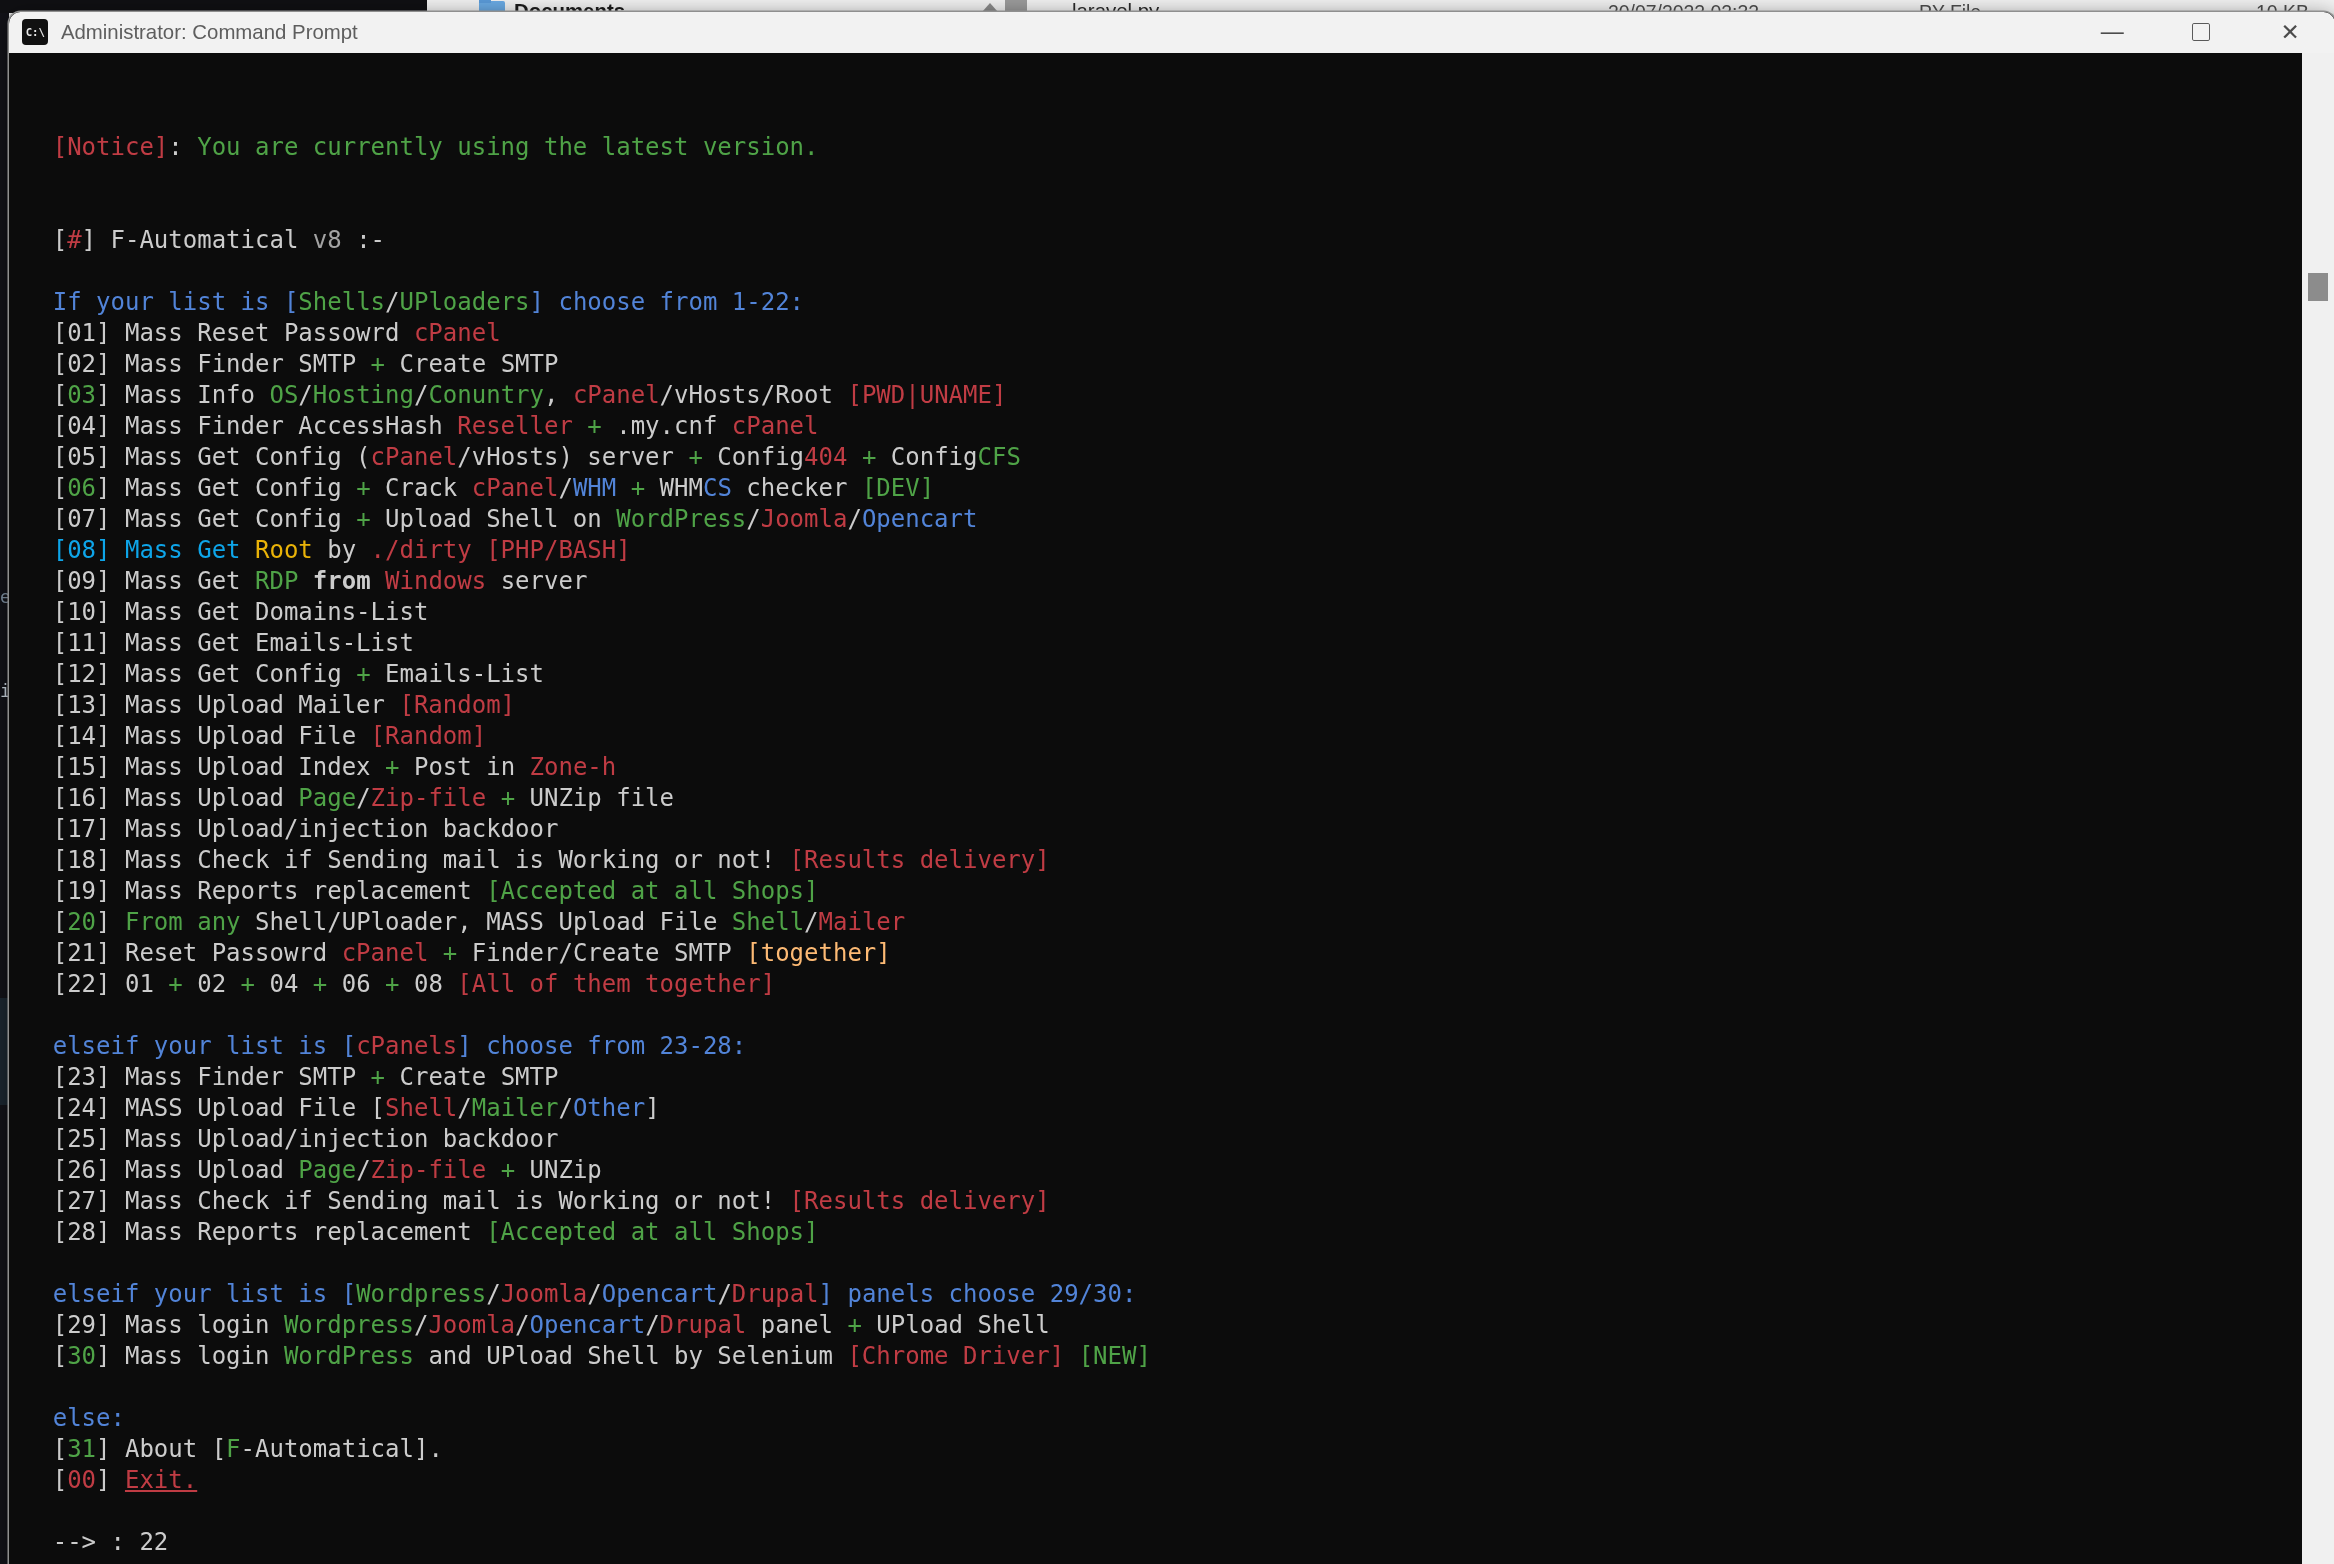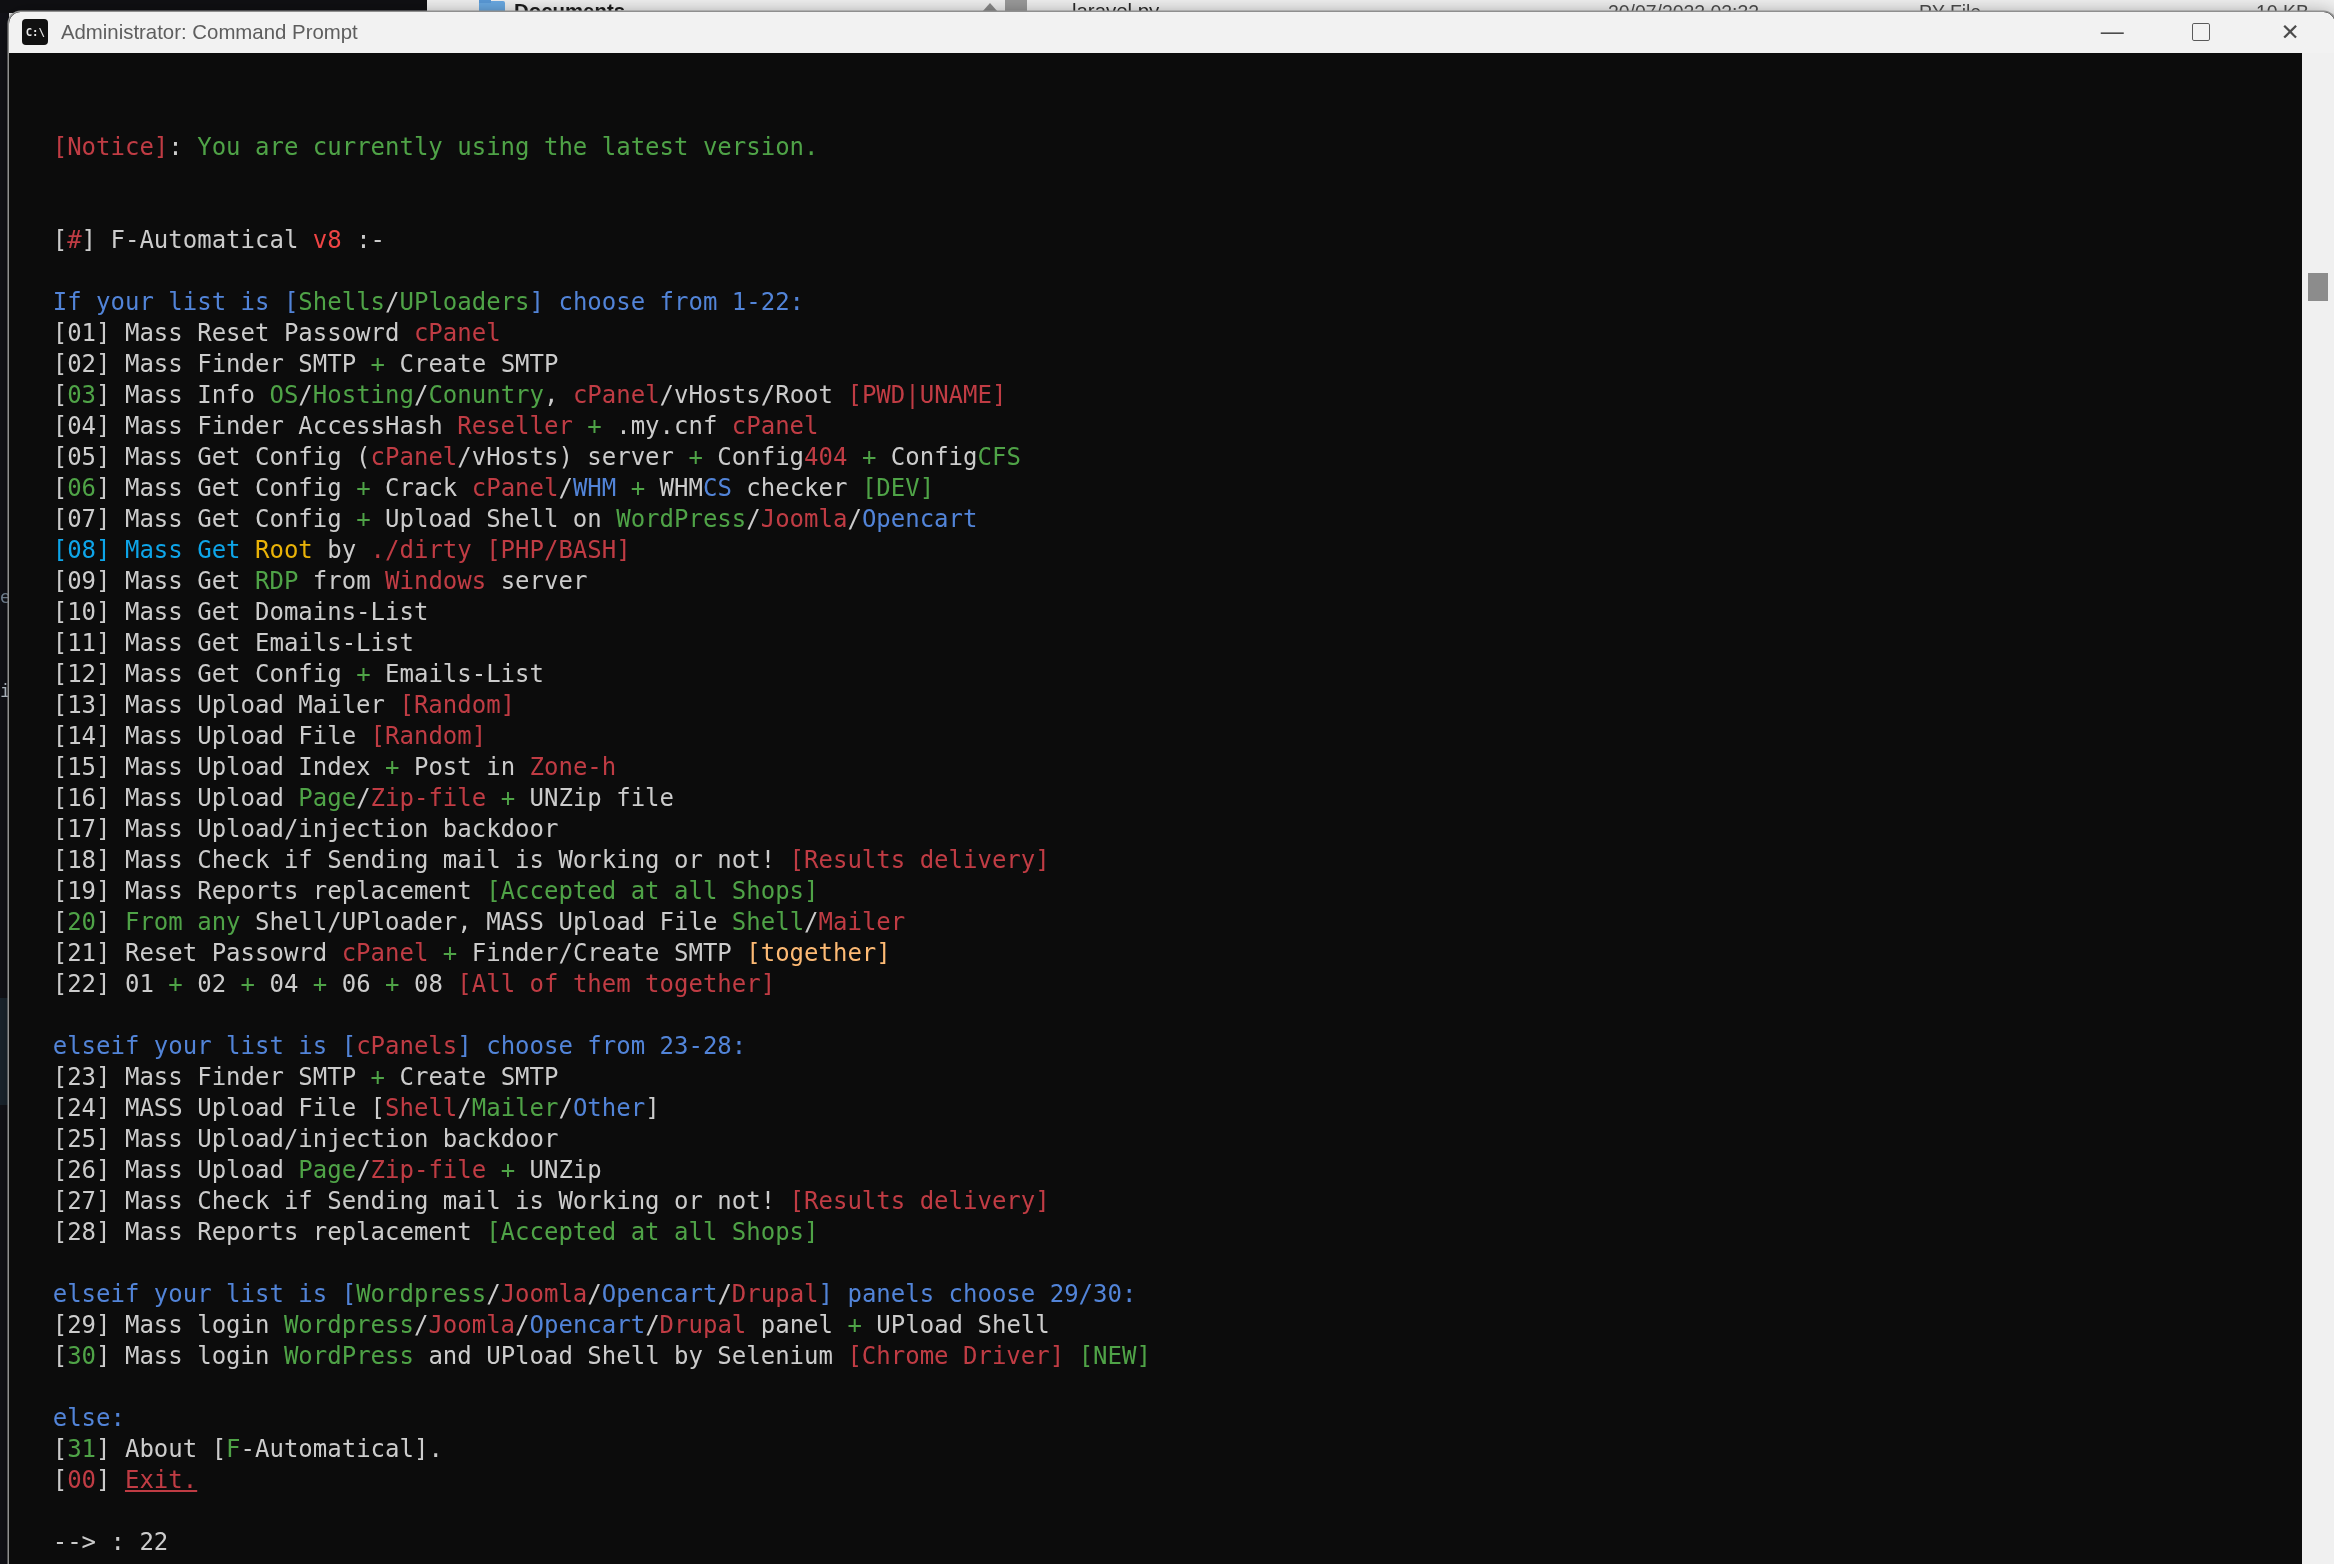--- a/index.html
+++ b/index.html
@@ -132,32 +132,32 @@
       <div class="win-btn">
         <span class="close-glyph">✕</span>
       </div>
     </div>
   </div>
 
   <div class="terminal">
       <div class="tline"><span style="color: rgb(192, 60, 68);">[Notice]</span><span style="color: rgb(204, 204, 204);">:</span><span style="color: rgb(79, 163, 71);"> You are currently using the latest version.</span></div>
       <div class="tline">&nbsp;</div>
       <div class="tline">&nbsp;</div>
-      <div class="tline"><span style="color: rgb(204, 204, 204);">[</span><span style="color: rgb(192, 60, 68);">#</span><span style="color: rgb(204, 204, 204);">] F-Automatical </span><span style="color: #ef4444;">v8</span><span style="color: rgb(204, 204, 204);"> :-</span></div>
+      <div class="tline"><span style="color: rgb(204, 204, 204);">[</span><span style="color: rgb(192, 60, 68);">#</span><span style="color: rgb(204, 204, 204);">] F-Automatical </span><span style="color: #a3a3a3;">v8</span><span style="color: rgb(204, 204, 204);"> :-</span></div>
       <div class="tline">&nbsp;</div>
       <div class="tline"><span style="color: rgb(82, 132, 216);">If your list is [</span><span style="color: rgb(79, 163, 71);">Shells</span><span style="color: rgb(204, 204, 204);">/</span><span style="color: rgb(79, 163, 71);">UPloaders</span><span style="color: rgb(82, 132, 216);">] choose from 1-22:</span></div>
       <div class="tline"><span style="color: rgb(204, 204, 204);">[01] Mass Reset Passowrd </span><span style="color: rgb(192, 60, 68);">cPanel</span></div>
       <div class="tline"><span style="color: rgb(204, 204, 204);">[02] Mass Finder SMTP </span><span style="color: rgb(79, 163, 71);">+</span><span style="color: rgb(204, 204, 204);"> Create SMTP</span></div>
       <div class="tline"><span style="color: rgb(204, 204, 204);">[</span><span style="color: rgb(79, 163, 71);">03</span><span style="color: rgb(204, 204, 204);">] Mass Info </span><span style="color: rgb(79, 163, 71);">OS</span><span style="color: rgb(204, 204, 204);">/</span><span style="color: rgb(79, 163, 71);">Hosting</span><span style="color: rgb(204, 204, 204);">/</span><span style="color: rgb(79, 163, 71);">Conuntry</span><span style="color: rgb(204, 204, 204);">, </span><span style="color: rgb(192, 60, 68);">cPanel</span><span style="color: rgb(204, 204, 204);">/vHosts/Root </span><span style="color: rgb(192, 60, 68);">[PWD|UNAME]</span></div>
       <div class="tline"><span style="color: rgb(204, 204, 204);">[04] Mass Finder AccessHash </span><span style="color: rgb(192, 60, 68);">Reseller</span><span style="color: rgb(204, 204, 204);"> </span><span style="color: rgb(79, 163, 71);">+</span><span style="color: rgb(204, 204, 204);"> .my.cnf </span><span style="color: rgb(192, 60, 68);">cPanel</span></div>
       <div class="tline"><span style="color: rgb(204, 204, 204);">[05] Mass Get Config (</span><span style="color: rgb(192, 60, 68);">cPanel</span><span style="color: rgb(204, 204, 204);">/vHosts) server </span><span style="color: rgb(79, 163, 71);">+</span><span style="color: rgb(204, 204, 204);"> Config</span><span style="color: rgb(192, 60, 68);">404</span><span style="color: rgb(204, 204, 204);"> </span><span style="color: rgb(79, 163, 71);">+</span><span style="color: rgb(204, 204, 204);"> Config</span><span style="color: rgb(79, 163, 71);">CFS</span></div>
       <div class="tline"><span style="color: rgb(204, 204, 204);">[</span><span style="color: rgb(79, 163, 71);">06</span><span style="color: rgb(204, 204, 204);">] Mass Get Config </span><span style="color: rgb(79, 163, 71);">+</span><span style="color: rgb(204, 204, 204);"> Crack </span><span style="color: rgb(192, 60, 68);">cPanel</span><span style="color: rgb(204, 204, 204);">/</span><span style="color: rgb(82, 132, 216);">WHM</span><span style="color: rgb(204, 204, 204);"> </span><span style="color: rgb(79, 163, 71);">+</span><span style="color: rgb(204, 204, 204);"> WHM</span><span style="color: rgb(82, 132, 216);">CS</span><span style="color: rgb(204, 204, 204);"> checker </span><span style="color: rgb(79, 163, 71);">[DEV]</span></div>
       <div class="tline"><span style="color: rgb(204, 204, 204);">[07] Mass Get Config </span><span style="color: rgb(79, 163, 71);">+</span><span style="color: rgb(204, 204, 204);"> Upload Shell on </span><span style="color: rgb(79, 163, 71);">WordPress</span><span style="color: rgb(204, 204, 204);">/</span><span style="color: rgb(192, 60, 68);">Joomla</span><span style="color: rgb(204, 204, 204);">/</span><span style="color: rgb(82, 132, 216);">Opencart</span></div>
       <div class="tline"><span style="color: #0ea5e9;">[08] Mass Get </span><span style="color: #eab308;">Root</span><span style="color: rgb(204, 204, 204);"> by </span><span style="color: rgb(192, 60, 68);">./dirty [PHP/BASH]</span></div>
-      <div class="tline"><span style="color: rgb(204, 204, 204);">[09] Mass Get </span><span style="color: rgb(79, 163, 71);">RDP</span><span style="color: rgb(204, 204, 204);"> from </span><span style="color: rgb(192, 60, 68);">Windows</span><span style="color: rgb(204, 204, 204);"> server</span></div>
+      <div class="tline"><span style="color: rgb(204, 204, 204);">[09] Mass Get </span><span style="color: rgb(79, 163, 71);">RDP</span><span style="color: rgb(204, 204, 204); font-weight: bold;"> from </span><span style="color: rgb(192, 60, 68);">Windows</span><span style="color: rgb(204, 204, 204);"> server</span></div>
       <div class="tline"><span style="color: rgb(204, 204, 204);">[10] Mass Get Domains-List</span></div>
       <div class="tline"><span style="color: rgb(204, 204, 204);">[11] Mass Get Emails-List</span></div>
       <div class="tline"><span style="color: rgb(204, 204, 204);">[12] Mass Get Config </span><span style="color: rgb(79, 163, 71);">+</span><span style="color: rgb(204, 204, 204);"> Emails-List</span></div>
       <div class="tline"><span style="color: rgb(204, 204, 204);">[13] Mass Upload Mailer </span><span style="color: rgb(192, 60, 68);">[Random]</span></div>
       <div class="tline"><span style="color: rgb(204, 204, 204);">[14] Mass Upload File </span><span style="color: rgb(192, 60, 68);">[Random]</span></div>
       <div class="tline"><span style="color: rgb(204, 204, 204);">[15] Mass Upload Index </span><span style="color: rgb(79, 163, 71);">+</span><span style="color: rgb(204, 204, 204); text-align: right;"> Post in </span><span style="color: rgb(192, 60, 68);">Zone-h</span></div>
       <div class="tline"><span style="color: rgb(204, 204, 204);">[16] Mass Upload </span><span style="color: rgb(79, 163, 71);">Page</span><span style="color: rgb(204, 204, 204);">/</span><span style="color: rgb(192, 60, 68);">Zip-file</span><span style="color: rgb(204, 204, 204);"> </span><span style="color: rgb(79, 163, 71);">+</span><span style="color: rgb(204, 204, 204);"> UNZip file</span></div>
       <div class="tline"><span style="color: rgb(204, 204, 204);">[17] Mass Upload/injection backdoor</span></div>
       <div class="tline"><span style="color: rgb(204, 204, 204);">[18] Mass Check if Sending mail is Working or not! </span><span style="color: rgb(192, 60, 68);">[Results delivery]</span></div>
       <div class="tline"><span style="color: rgb(204, 204, 204);">[19] Mass Reports replacement </span><span style="color: rgb(79, 163, 71);">[Accepted at all Shops]</span></div>

